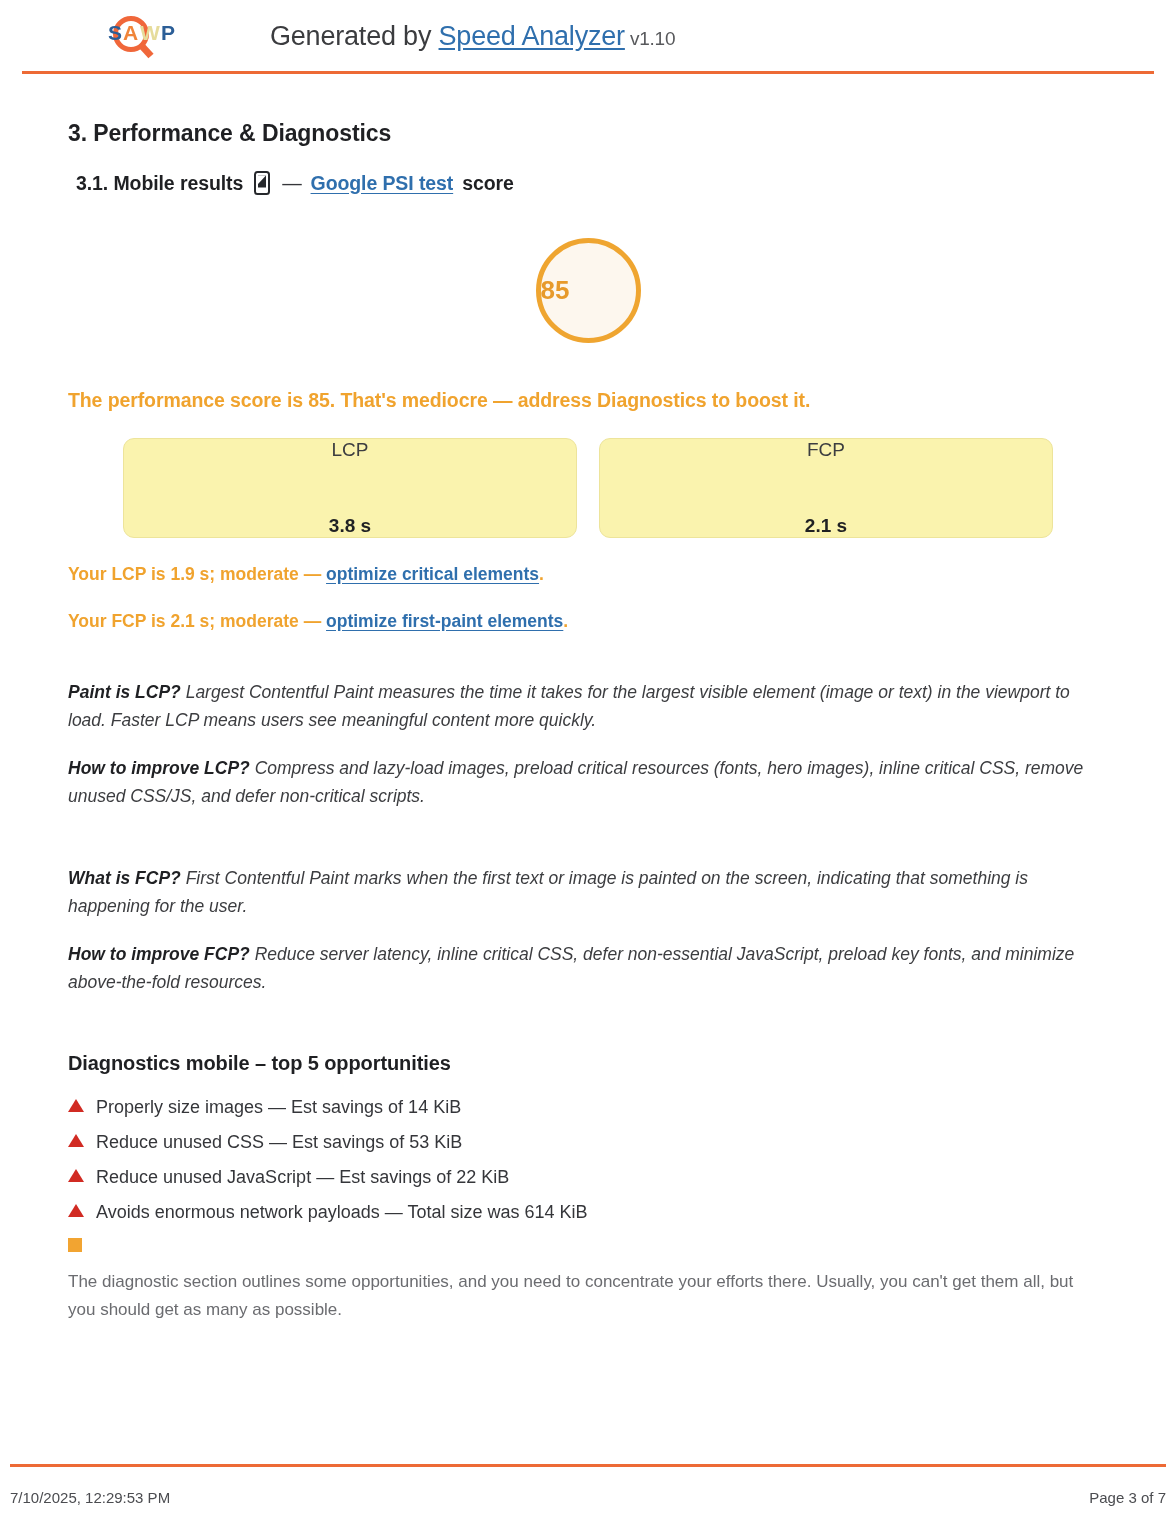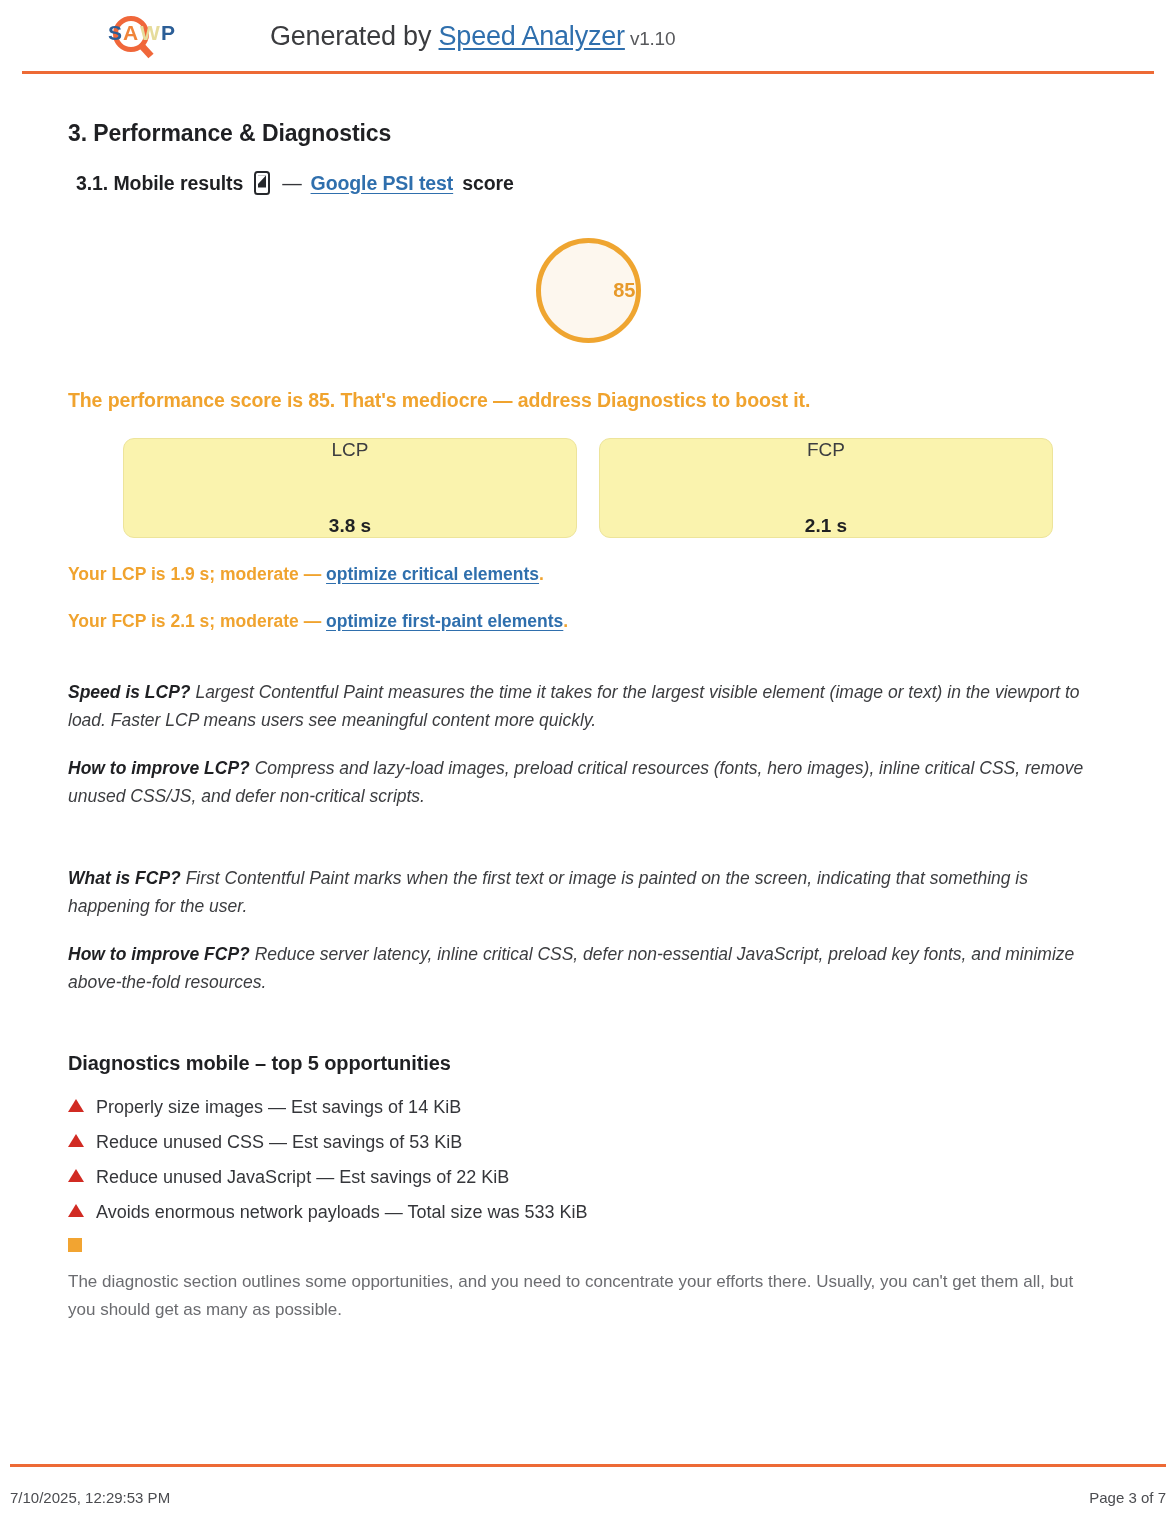--- a/index.html
+++ b/index.html
@@ -116,22 +116,22 @@
     margin-top: 43px;
   }
   .gauge {
     width: 105px;
     height: 105px;
     border-radius: 50%;
     border: 5px solid #EFA530;
     background: #FDF7EE;
     display: flex;
     align-items: center;
-    justify-content: flex-end;
-    font-size: 20px;
+    justify-content: flex-start;
+    font-size: 26px;
     font-weight: bold;
     color: #E79A2B;
   }
 
   .verdict {
     margin-top: 46px;
     font-size: 19.5px;
     font-weight: bold;
     color: #F0A32E;
     letter-spacing: -0.1px;
@@ -336,21 +336,21 @@
   <div class="metric-note">
     <span>Your LCP is 1.9 s; moderate — </span><a href="#">optimize critical elements</a><span class="period">.</span>
   </div>
 
   <div class="metric-note">
     <span>Your FCP is 2.1 s; moderate — </span><a href="#">optimize first-paint elements</a><span class="period">.</span>
   </div>
 
   <div class="explainers">
     <p class="explainer">
-      <span class="q">Speed is LCP?</span><span> Largest Contentful Paint measures the time it takes for the largest visible element (image or text) in the viewport to load. Faster LCP means users see meaningful content more quickly.</span>
+      <span class="q">Paint is LCP?</span><span> Largest Contentful Paint measures the time it takes for the largest visible element (image or text) in the viewport to load. Faster LCP means users see meaningful content more quickly.</span>
     </p>
     <p class="explainer">
       <span class="q">How to improve LCP?</span><span> Compress and lazy-load images, preload critical resources (fonts, hero images), inline critical CSS, remove unused CSS/JS, and defer non-critical scripts.</span>
     </p>
     <div class="explainer-gap"></div>
     <p class="explainer">
       <span class="q">What is FCP?</span><span> First Contentful Paint marks when the first text or image is painted on the screen, indicating that something is happening for the user.</span>
     </p>
     <p class="explainer">
       <span class="q">How to improve FCP?</span><span> Reduce server latency, inline critical CSS, defer non-essential JavaScript, preload key fonts, and minimize above-the-fold resources.</span>
@@ -367,21 +367,21 @@
     <li>
       <span class="bullet triangle"></span>
       <span>Reduce unused CSS — Est savings of 53 KiB</span>
     </li>
     <li>
       <span class="bullet triangle"></span>
       <span>Reduce unused JavaScript — Est savings of 22 KiB</span>
     </li>
     <li>
       <span class="bullet triangle"></span>
-      <span>Avoids enormous network payloads — Total size was 533 KiB</span>
+      <span>Avoids enormous network payloads — Total size was 614 KiB</span>
     </li>
     <li>
       <span class="bullet square"></span>
     </li>
   </ul>
 
   <p class="diag-note">The diagnostic section outlines some opportunities, and you need to concentrate your efforts there. Usually, you can't get them all, but you should get as many as possible.</p>
 </div>
 
 <div class="page-footer">

